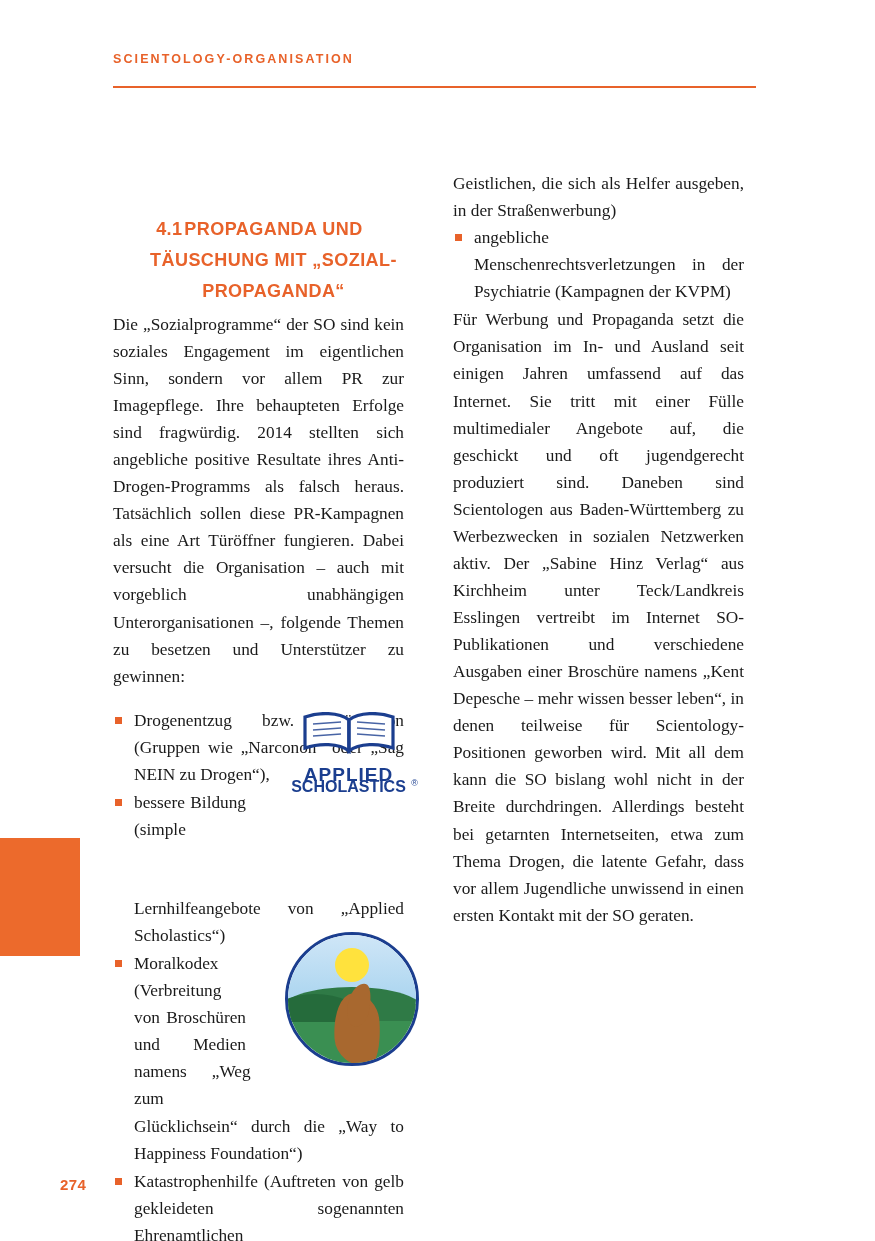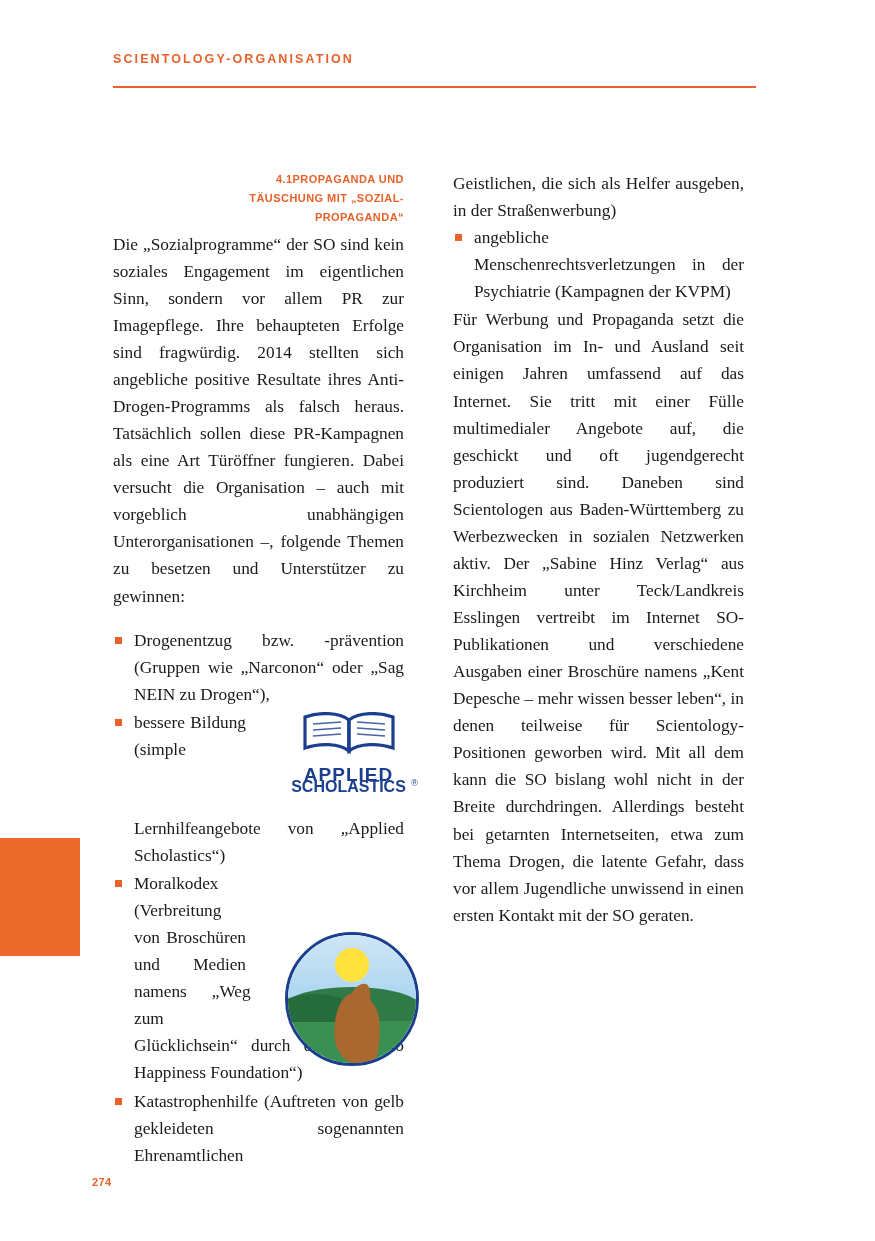--- a/index.html
+++ b/index.html
@@ -51,51 +51,51 @@
     height: 118px;
     background: #ec6a2c;
   }
 
   
   .page-number {
     position: absolute;
     left: 60px;
     top: 1176px;
     font-family: "Liberation Sans", sans-serif;
-    font-size: 11px;
+    font-size: 15px;
     font-weight: bold;
     color: #e8622a;
     letter-spacing: 0.4px;
-    margin-left: 32px;
   }
 
   
   .col {
     position: absolute;
     top: 170px;
     width: 291px;
     font-size: 17.3px;
     line-height: 1.565;
     color: #1a1a1a;
     text-align: justify;
     text-justify: inter-word;
     hyphens: manual;
   }
   .col-left { left: 113px; }
   .col-right { left: 453px; }
 
   .section-head {
     font-family: "Liberation Sans", sans-serif;
-    font-size: 11px;
+    font-size: 18px;
     font-weight: bold;
     color: #e8622a;
     letter-spacing: 0.45px;
     line-height: 1.72;
     margin-bottom: 4px;
-    text-align: right;
+    text-align: center;
+    margin-top: 44px;
   }
   .section-head .num {
     display: inline-block;
     width: 30px;
   }
   .section-head .htext {
     display: inline;
   }
   .head-line2, .head-line3 {
     display: block;

